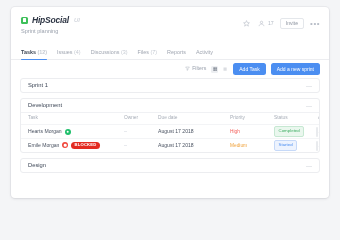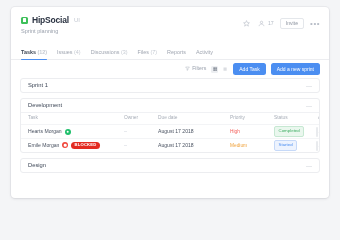--- a/index.html
+++ b/index.html
@@ -29,21 +29,21 @@
     overflow: hidden;
   }
 
   
   .hdr {
     position: relative;
     padding: 9px 10px 0 10px;
     height: 40px;
     box-sizing: border-box;
   }
-  .brandrow { display: flex; align-items: center; gap: 4px; }
+  .brandrow { display: flex; align-items: center; gap: 4px; font-style: italic; }
   .logo {
     width: 7px; height: 7px;
     background: #3ec05a;
     border-radius: 1.5px;
     flex: 0 0 auto;
     position: relative;
   }
   .logo::after{
     content:"";
     position:absolute; left:1.6px; top:1.6px;

